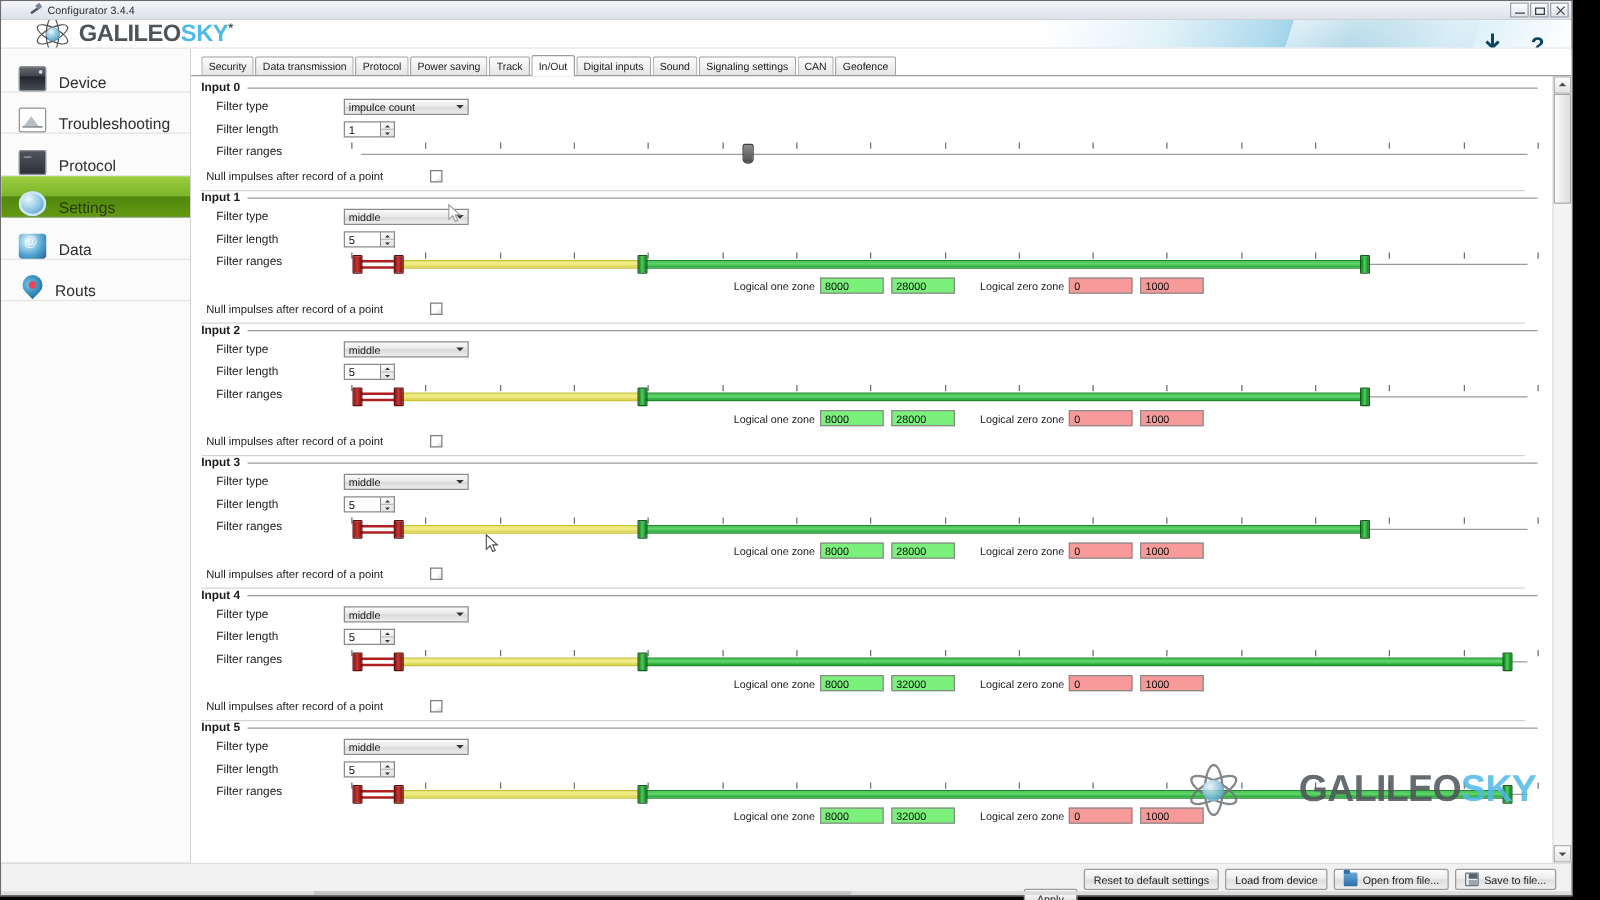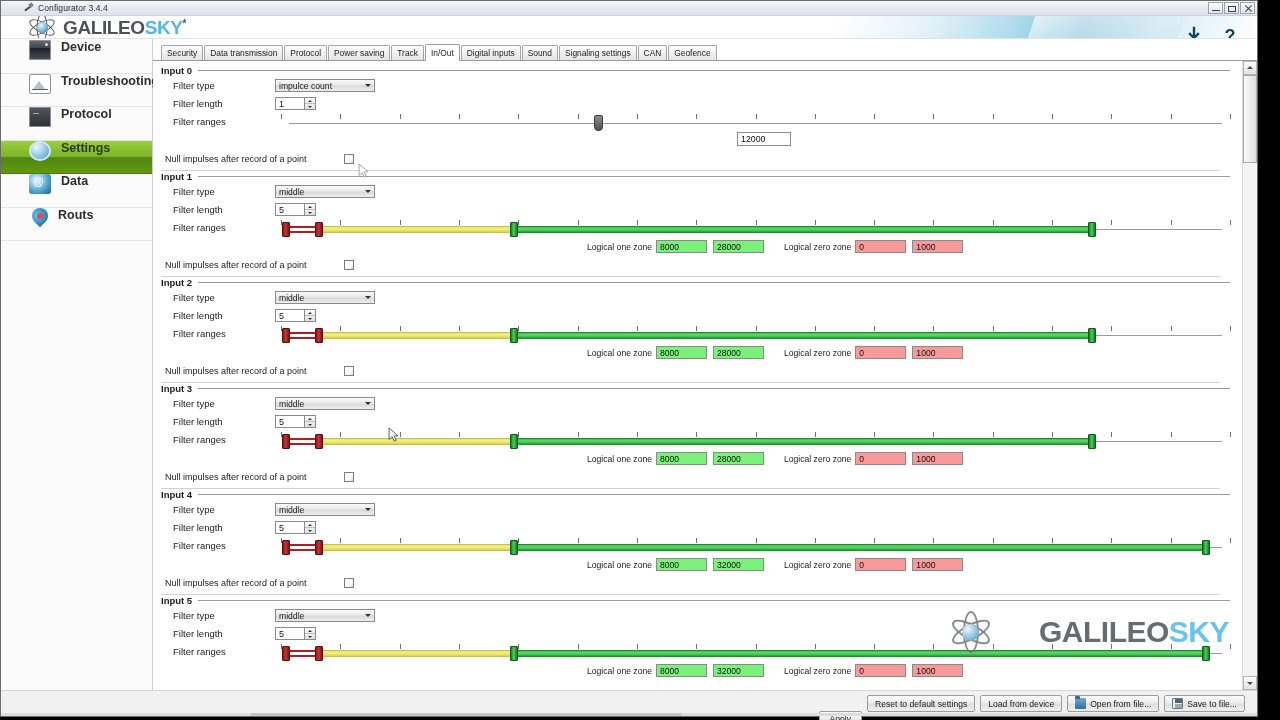--- a/index.html
+++ b/index.html
@@ -115,26 +115,25 @@
 
   
   .sidebar {
     width: 152px; flex: none;
     background: #fbfbfb;
     border-right: 1px solid #cfcfcf;
     padding-top: 1px;
   }
   .side-item {
     height: 33.5px;
-    display: flex; align-items: flex-start;
+    display: flex; align-items: flex-end;
     border-bottom: 1px solid #e4e4e4;
-    padding-left: 28px;
+    padding-left: 14px;
     font-size: 12.5px; color: #2d2d2d;
     position: relative;
-    font-weight: bold;
   }
   .side-item .si-ico { width: 22px; height: 20px; flex: none; margin-right: 10px; position: relative; }
   .side-item.active {
     background: linear-gradient(to bottom,#9ace3e 0%,#7db52a 48%,#4f8711 52%,#63990f 100%);
     color: #2c3a14; border-bottom: 1px solid #4a7a12;
   }
   .side-item.active:after {
     content: ""; position: absolute; right: -9px; top: 50%; margin-top: -8px;
     border: 8px solid transparent; border-left-color: #5d910f; border-right: 0;
   }
@@ -468,23 +467,20 @@
                       <i style="left: 75%;"></i>
                       <i style="left: 81.25%;"></i>
                       <i style="left: 87.5%;"></i>
                       <i style="left: 93.75%;"></i>
                       <i style="left: 100%;"></i>
                     </div>
                     <div class="sline"></div>
                     <div class="handle grey" style="left: 33%;"></div>
                   </div>
                 </div>
-                <div style="position: relative; height: 18px;">
-                  <div class="valbox" style="left: 580px; top: 2px;">12000</div>
-                </div>
                 <div class="nullrow">
                   <span>Null impulses after record of a point</span>
                   <span class="chk"></span>
                 </div>
                 <div class="sep"></div>
               </div>
               <div class="group">
                 <div class="group-head">
                   <span>Input 1</span>
                   <span class="gline"></span>

